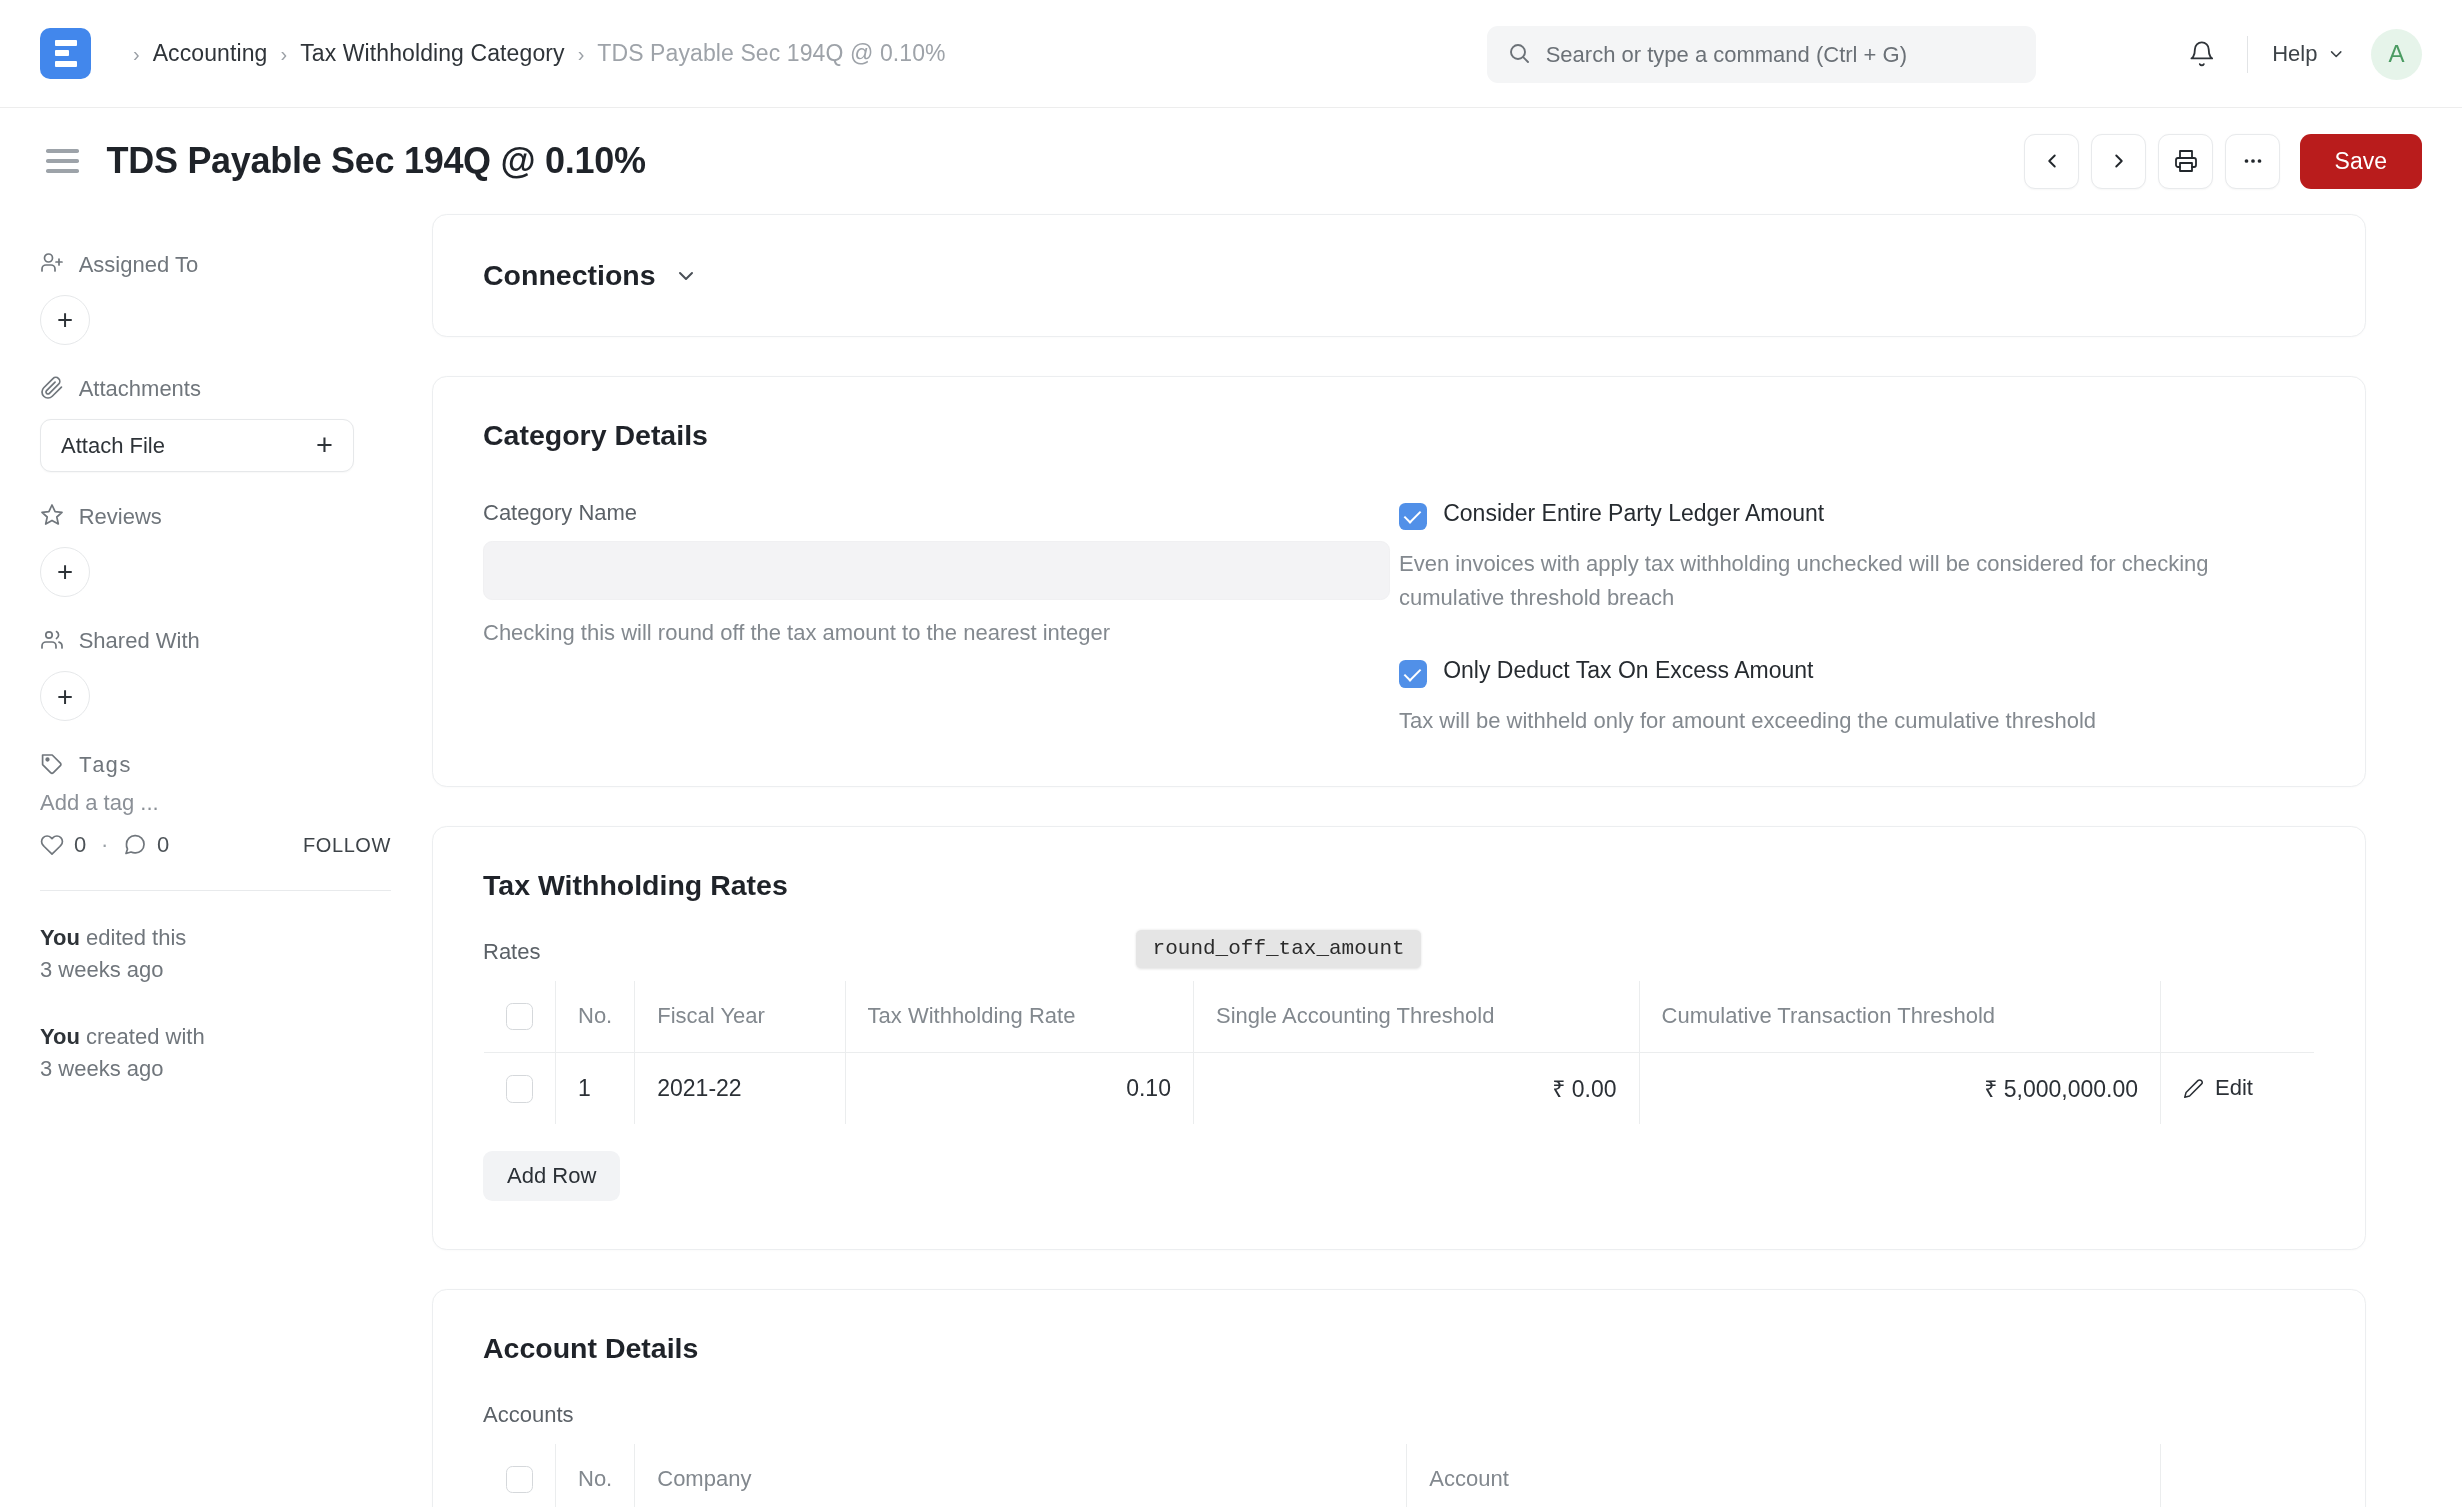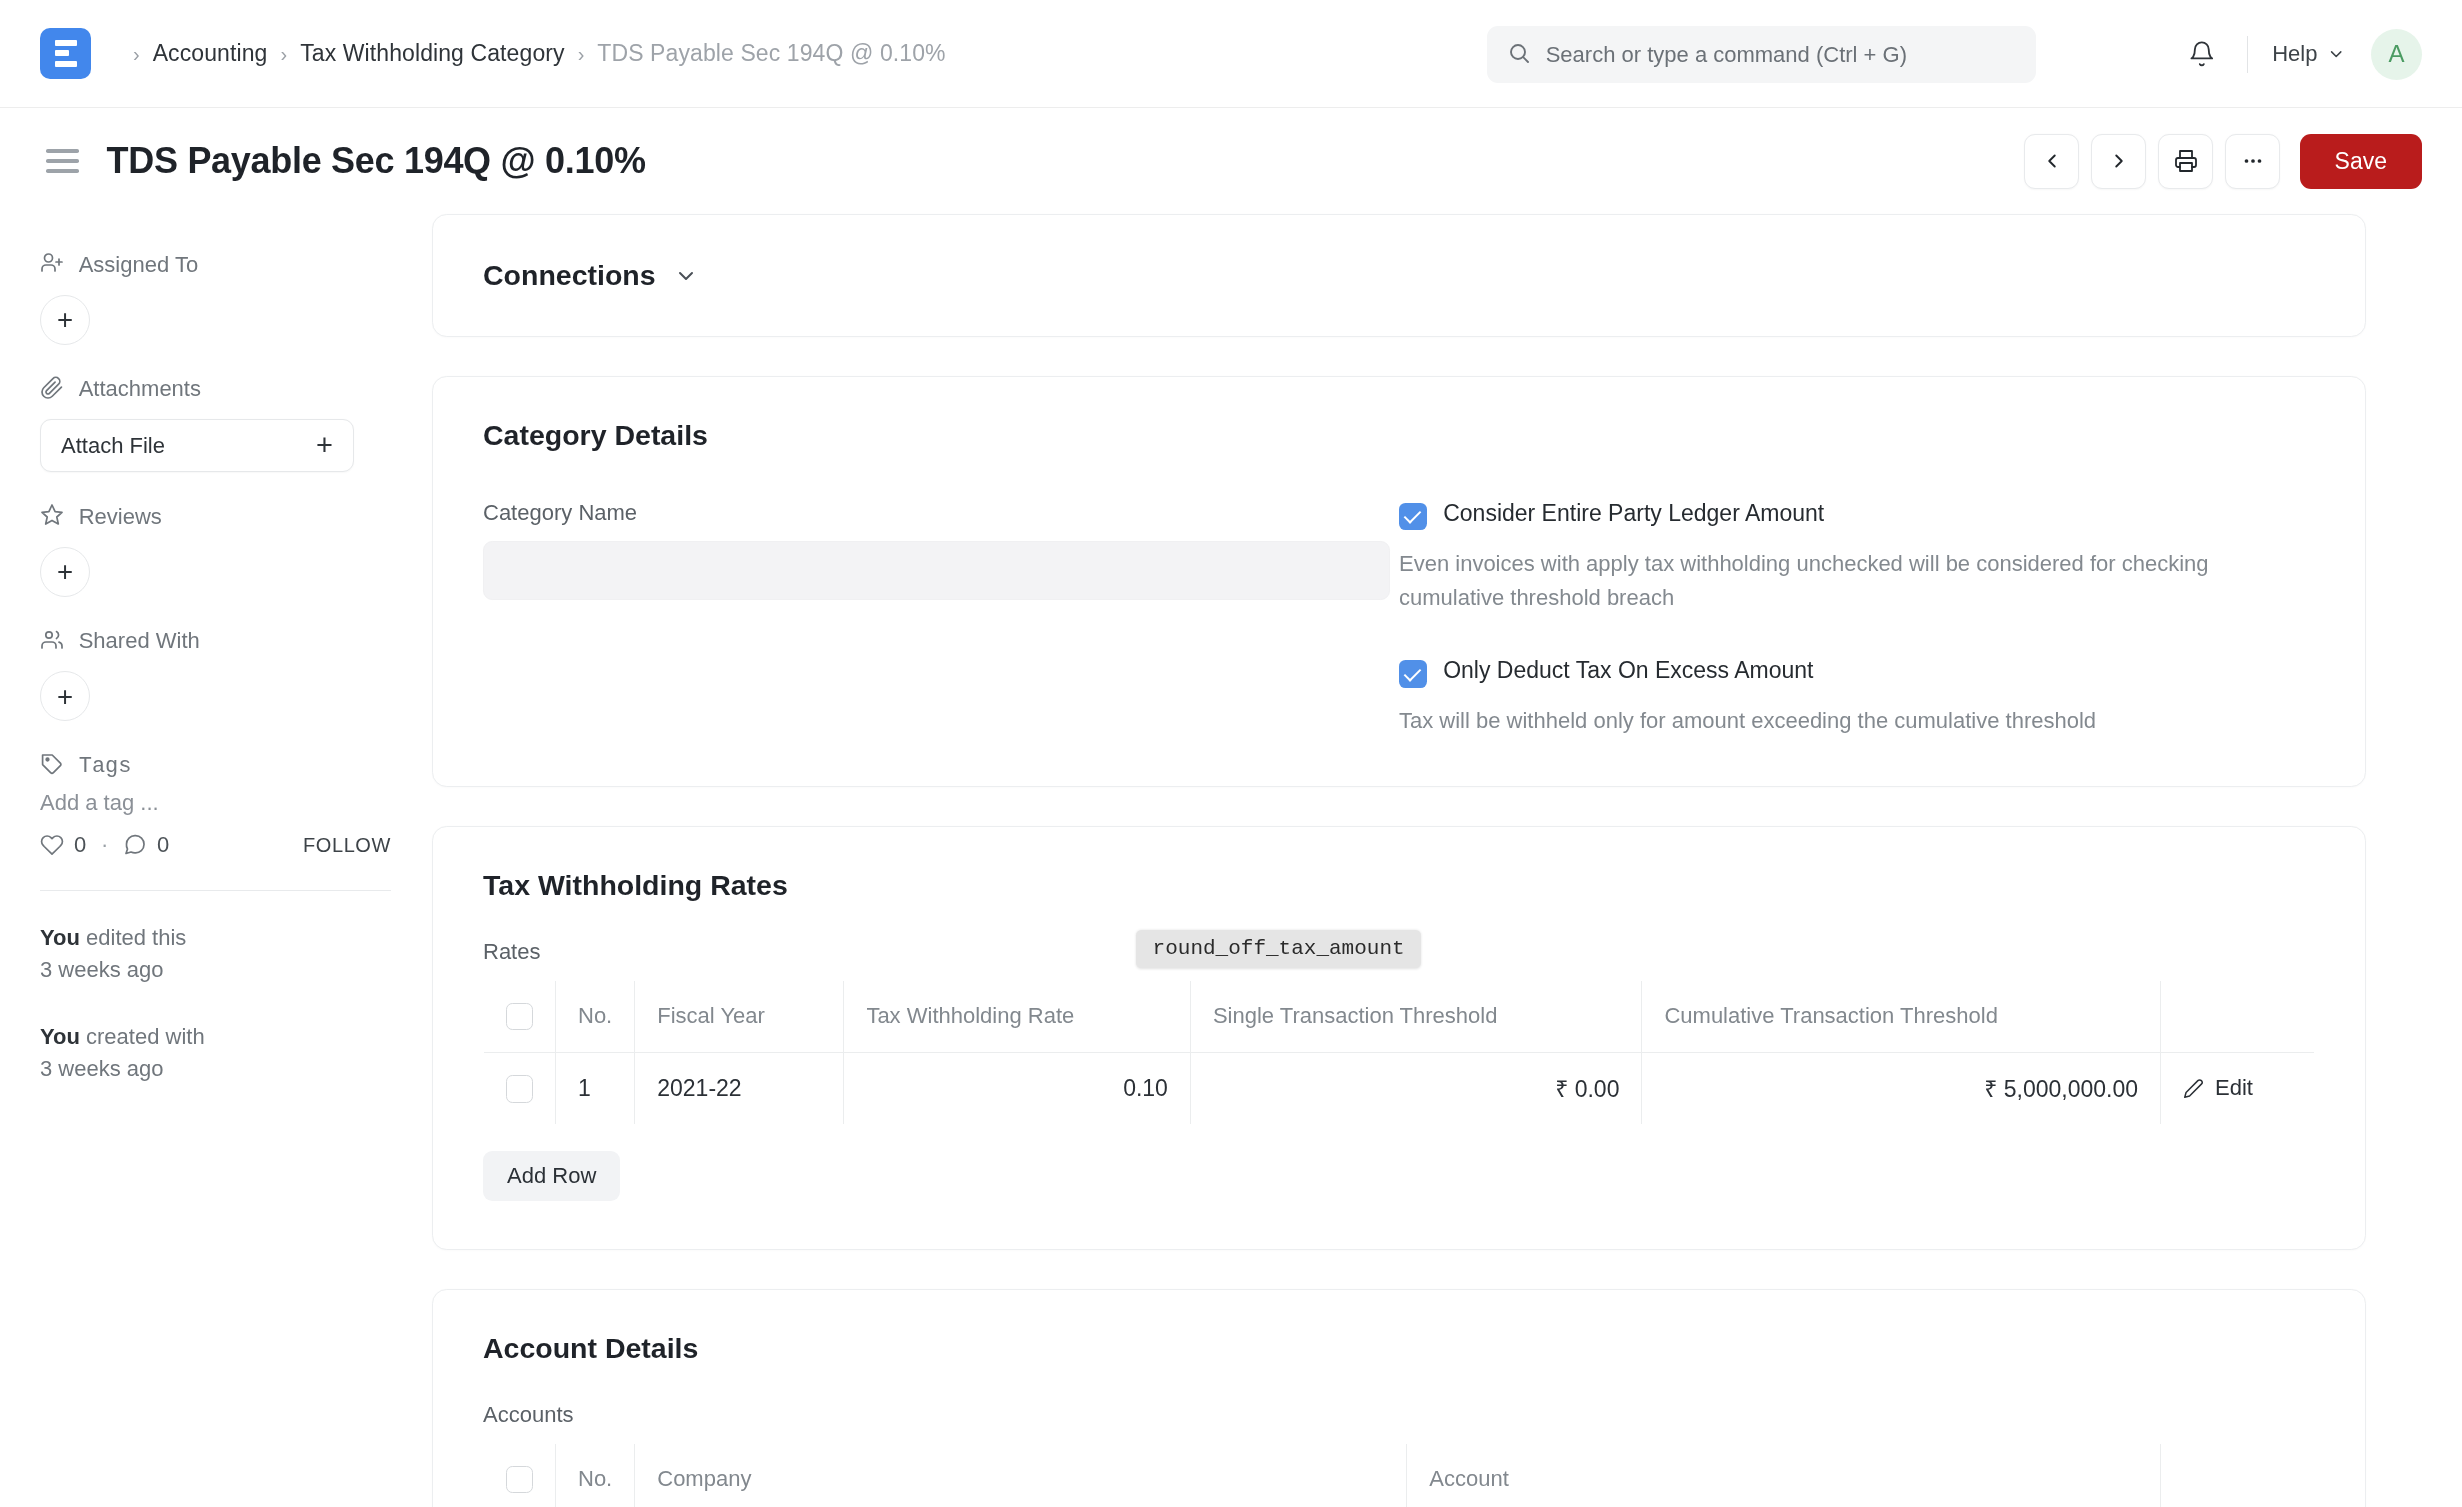--- a/index.html
+++ b/index.html
@@ -396,20 +396,21 @@
     </div>
 
     <div class="card details">
       <div class="sec-title">Category Details</div>
 
       <div class="grid2">
         <div class="col">
           <div class="field-label">Category Name</div>
           <input class="text-input" value="" style="">
 
+          <div class="help-text">Checking this will round off the tax amount to the nearest integer</div>
         </div>
 
         <div class="col" style="padding-right:0;">
           <div class="check-row">
             <span class="cbx"></span>
             <span class="check-label">Consider Entire Party Ledger Amount</span>
           </div>
           <div class="help-text">Even invoices with apply tax withholding unchecked will be considered for checking cumulative threshold breach</div>
 
           <div class="check-row" style="margin-top:42px;">
@@ -427,21 +428,21 @@
 
       <table class="grid">
         <thead>
           <tr>
             <th class="c-check">
               <span class="sq-box"></span>
             </th>
             <th class="c-no">No.</th>
             <th>Fiscal Year</th>
             <th class="num-r">Tax Withholding Rate</th>
-            <th class="num-r">Single Transaction Threshold</th>
+            <th class="num-r">Single Accounting Threshold</th>
             <th class="num-r">Cumulative Transaction Threshold</th>
             <th class="edit-cell"></th>
           </tr>
         </thead>
         <tbody>
           <tr>
             <td class="c-check">
               <span class="sq-box"></span>
             </td>
             <td class="c-no">1</td>

